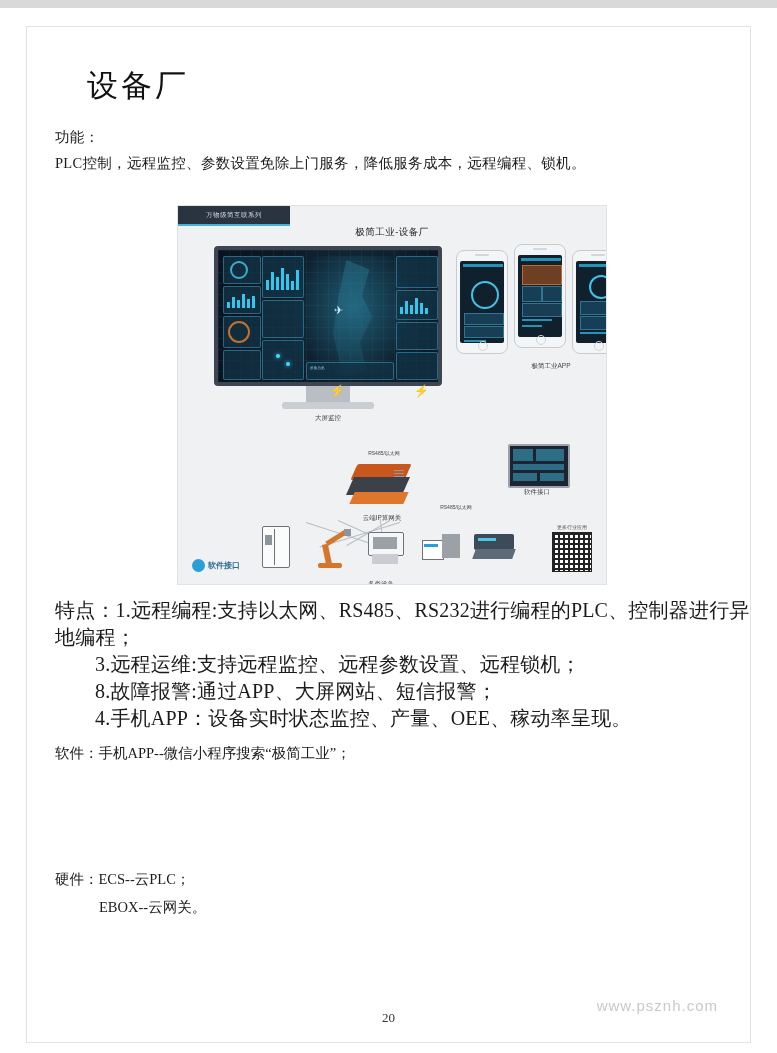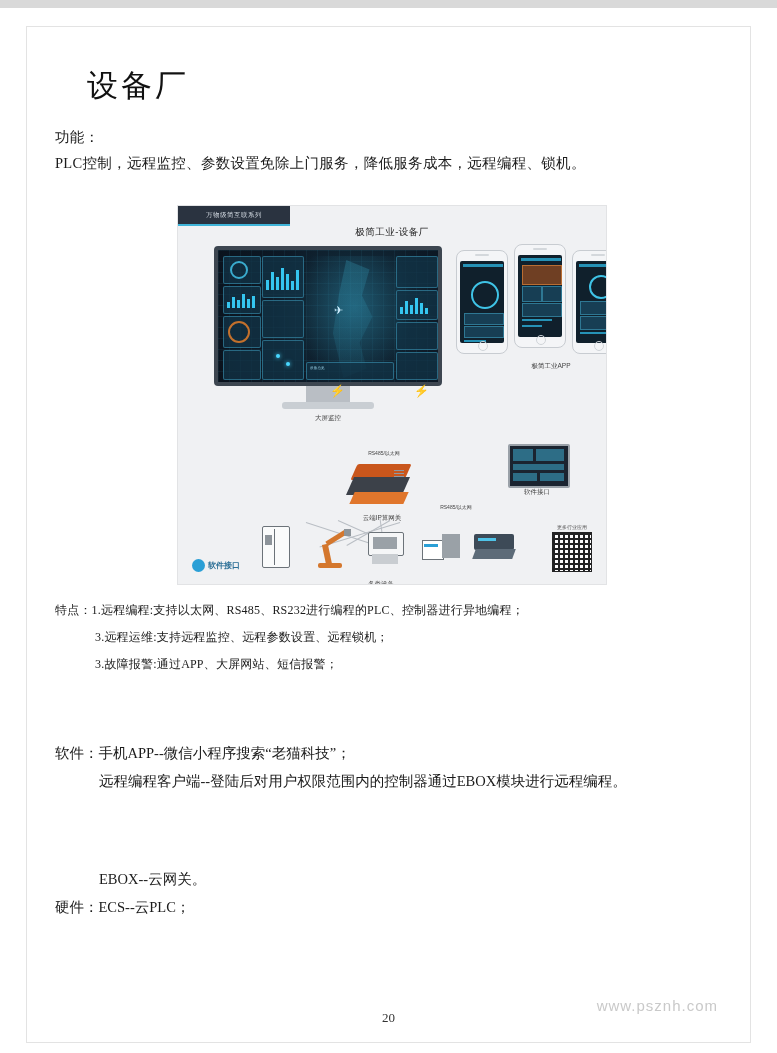--- a/index.html
+++ b/index.html
@@ -49,21 +49,21 @@
     font-size: 14.5px;
     line-height: 25px;
     letter-spacing: 0.3px;
   }
   .sec.func-label { left: 28px; top: 98px; }
   .sec.func-text  { left: 28px; top: 124px; }
 
   .feat-block { position: absolute; left: 28px; top: 570px; width: 700px; }
   .feat-line {
     font-family: "Liberation Serif", serif;
-    font-size: 12px;
+    font-size: 20px;
     line-height: 27px;
     color: #1b1b1b;
     letter-spacing: 0.2px;
   }
   .feat-line.indent { padding-left: 40px; }
 
   .sw-block { position: absolute; left: 28px; top: 712px; width: 700px; }
   .sw-line {
     font-family: "Liberation Serif", serif;
     font-size: 14.5px;
@@ -478,29 +478,29 @@
 
       <div class="qr">
         <div class="cap2">更多行业应用</div>
         <div class="code"></div>
       </div>
     </div>
 
     <div class="feat-block">
       <div class="feat-line">特点：1.远程编程:支持以太网、RS485、RS232进行编程的PLC、控制器进行异地编程；</div>
       <div class="feat-line indent">3.远程运维:支持远程监控、远程参数设置、远程锁机；</div>
-      <div class="feat-line indent">3.故障报警:通过APP、大屏网站、短信报警；</div>
+      <div class="feat-line indent">8.故障报警:通过APP、大屏网站、短信报警；</div>
+      <div class="feat-line indent">4.手机APP：设备实时状态监控、产量、OEE、稼动率呈现。</div>
     </div>
 
     <div class="sw-block">
-      <div class="sw-line">软件：手机APP--微信小程序搜索“老猫科技”；</div>
-      <div class="sw-line indent">远程编程客户端--登陆后对用户权限范围内的控制器通过EBOX模块进行远程编程。</div>
+      <div class="sw-line">软件：手机APP--微信小程序搜索“极简工业”；</div>
     </div>
 
     <div class="hw-block">
+      <div class="hw-line">硬件：ECS--云PLC；</div>
       <div class="hw-line indent">EBOX--云网关。</div>
-      <div class="hw-line">硬件：ECS--云PLC；</div>
     </div>
 
     <div class="watermark">www.psznh.com</div>
     <div class="page-number">20</div>
   </div>
 </div>
 
 </body></html>

